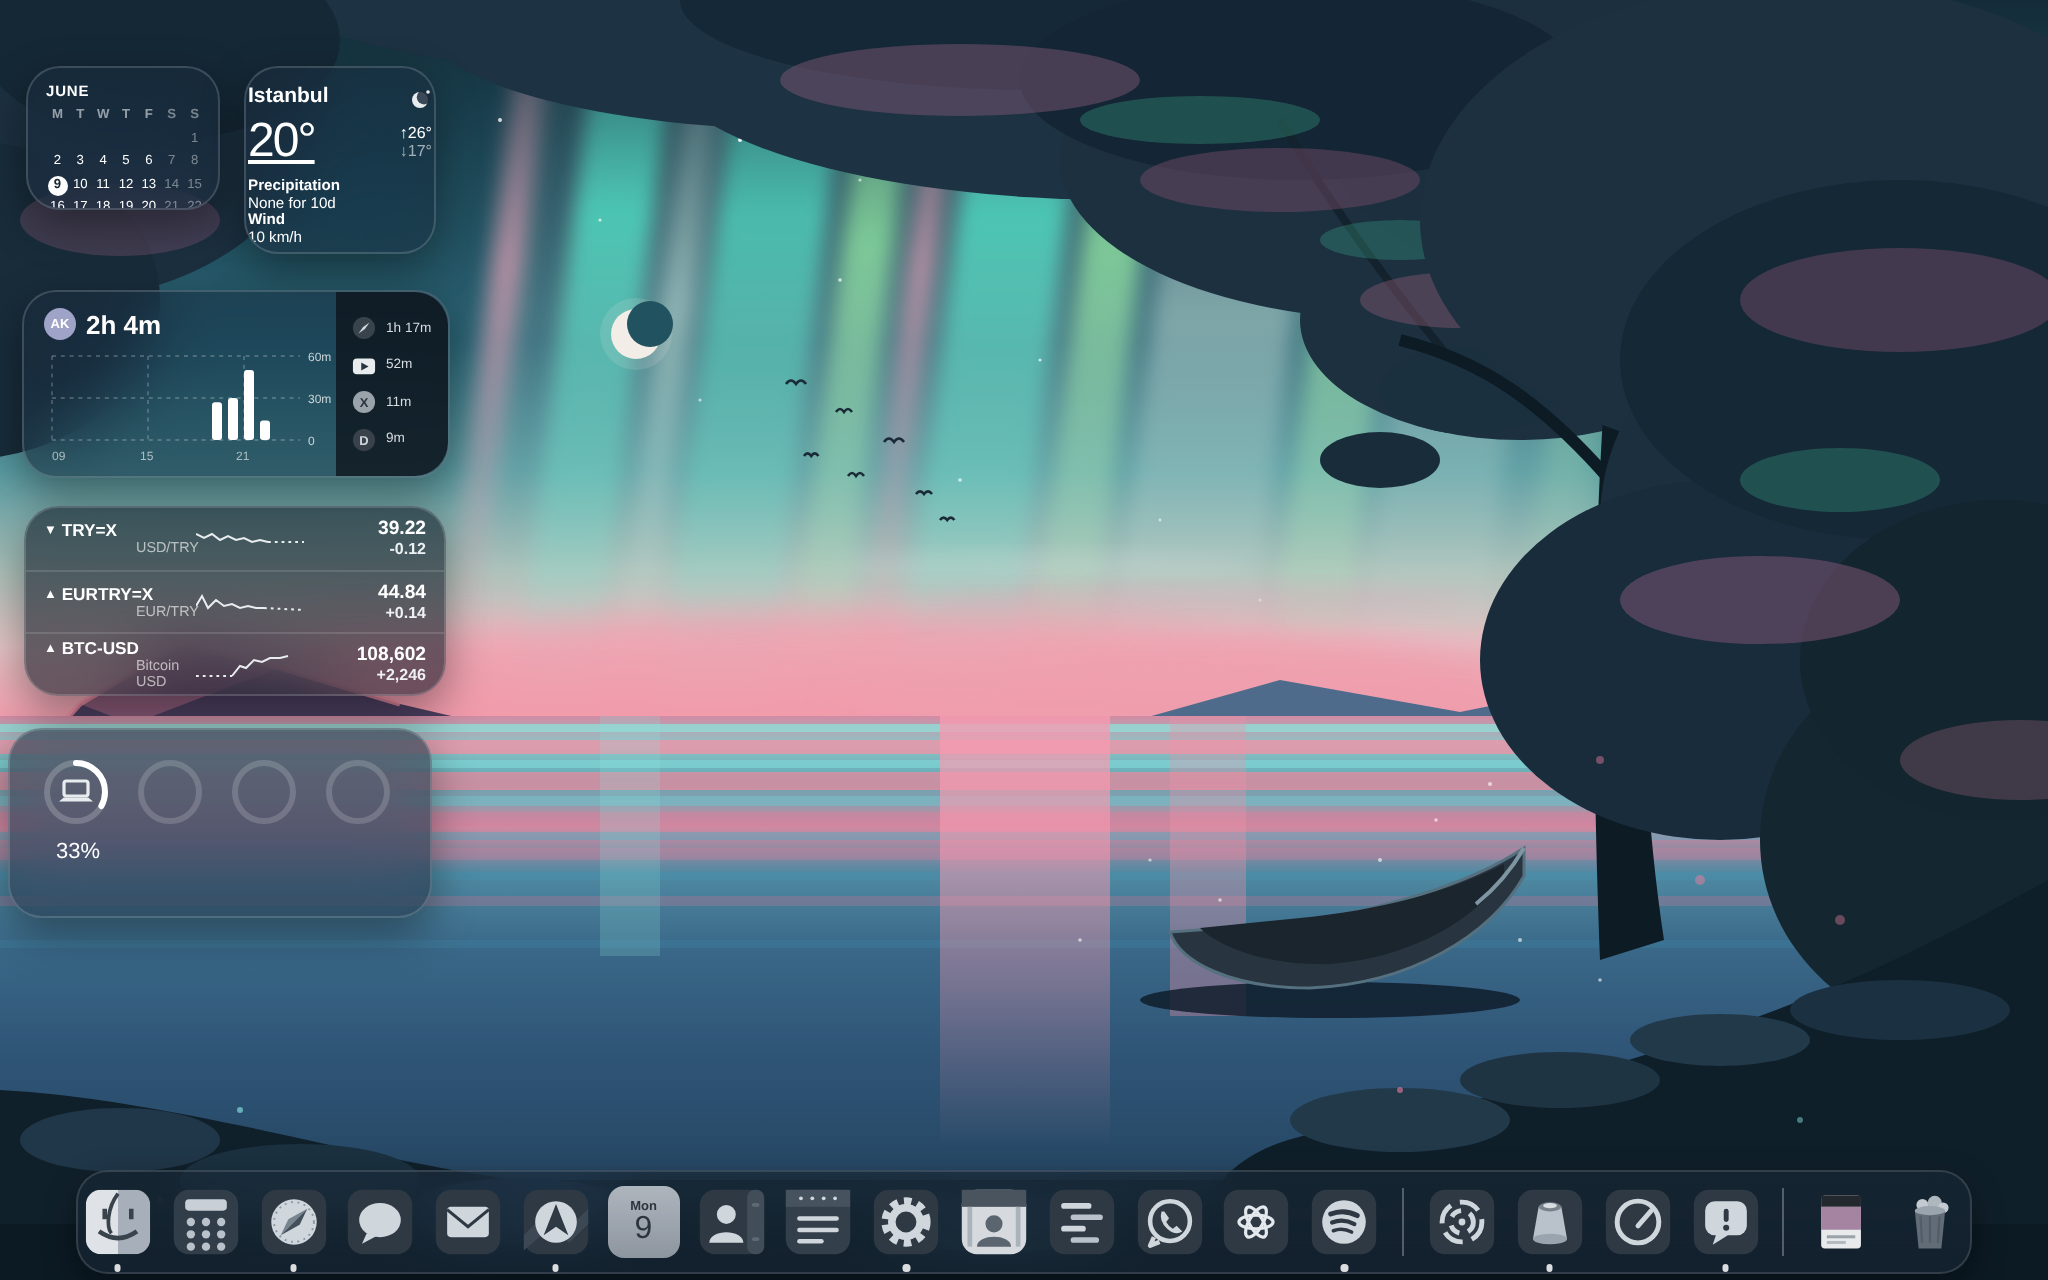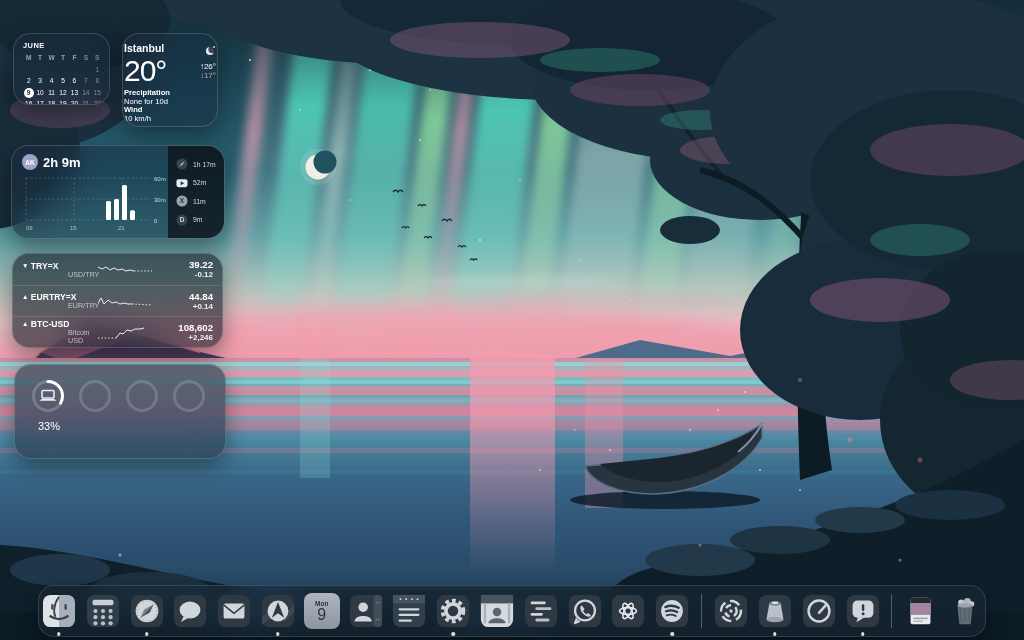--- a/index.html
+++ b/index.html
@@ -24,21 +24,21 @@
   .cal-head{color:rgba(255,255,255,0.55);font-weight:bold;}
   .cal-cell.wknd{color:rgba(255,255,255,0.42);}
   .cal-cell.sel{background:#fff;color:#18242e;border-radius:50%;font-weight:bold;
     width:10px;justify-self:center;}
 
   
   #w-weather{left:122px;top:33px;width:96px;height:94px;padding:8px 1px;box-sizing:border-box;}
   #w-weather .rowA{display:flex;justify-content:space-between;align-items:flex-start;}
   #w-weather .city{font-size:10.5px;font-weight:bold;}
   #w-weather .rowB{display:flex;justify-content:space-between;align-items:flex-start;margin-top:0px;}
-  #w-weather .temp{font-size:30px;font-weight:300;letter-spacing:-1px;line-height:22px;}
+  #w-weather .temp{font-size:24px;font-weight:300;letter-spacing:-1px;line-height:22px;text-decoration:underline;}
   #w-weather .hilo{text-align:right;font-size:8px;line-height:9px;padding-top:2px;}
   #w-weather .lo{color:rgba(255,255,255,0.6);}
   #w-weather .detail{margin-top:7px;font-size:7.6px;line-height:8.6px;}
   #w-weather .lbl{font-weight:bold;}
 
   
   #w-screentime{left:11px;top:145px;width:212px;height:92px;}
   #st-main{position:absolute;left:0;top:0;right:56px;bottom:0;padding:8px 0 0 10px;}
   #st-head{display:flex;align-items:center;gap:5px;}
   #st-avatar{width:16px;height:16px;border-radius:50%;background:#9fa3c7;color:#fff;
@@ -58,21 +58,21 @@
   .stock-left{width:68px;}
   .stock-sym{font-size:8.6px;font-weight:bold;line-height:9px;white-space:nowrap;}
   .stock-sym .tri{font-size:6.5px;vertical-align:1px;}
   .stock-name{font-size:7.2px;color:rgba(255,255,255,0.62);line-height:8px;padding-left:46px;}
   .stock-spark{flex:1;display:flex;justify-content:center;}
   .stock-right{width:52px;text-align:right;}
   .stock-price{font-size:9.6px;font-weight:bold;line-height:10px;text-align:right;}
   .stock-change{font-size:8px;font-weight:600;color:#eef1f4;line-height:9px;}
 
   
-  #w-battery{left:14px;top:364px;width:212px;height:95px;padding:12px 0 0 14px;box-sizing:border-box;}
+  #w-battery{left:4px;top:364px;width:212px;height:95px;padding:12px 0 0 14px;box-sizing:border-box;}
   #batt-circles{display:flex;gap:9px;}
   #batt-label{font-size:11px;margin:5px 0 0 9px;color:#fff;}
 
   
   #dock{position:absolute;left:38px;right:38px;bottom:3px;height:50px;border-radius:16px;
     background:rgba(26,40,54,0.55);border:1px solid rgba(255,255,255,0.13);
     backdrop-filter:blur(12px);-webkit-backdrop-filter:blur(12px);
     display:flex;align-items:center;justify-content:center;gap:4px;
     box-shadow:0 6px 16px rgba(0,0,0,0.4);}
   .dock-item{position:relative;width:40px;height:40px;display:flex;align-items:center;justify-content:center;}
@@ -391,21 +391,21 @@
     <div>None for 10d</div>
     <div class="lbl">Wind</div>
     <div>10 km/h</div>
   </div>
 </div>
 
 <div class="widget" id="w-screentime">
   <div id="st-main">
     <div id="st-head">
       <span id="st-avatar">AK</span>
-      <span id="st-total">2h 9m</span>
+      <span id="st-total">2h 4m</span>
     </div>
     <svg id="st-chart" width="150" height="64" viewBox="0 0 150 64">
       <g stroke="rgba(255,255,255,0.28)" stroke-width="0.7" stroke-dasharray="2 2.4">
         <line x1="4" y1="8" x2="128" y2="8"></line>
             <line x1="4" y1="29" x2="128" y2="29"></line>
             <line x1="4" y1="50" x2="128" y2="50"></line>
         <line x1="4" y1="8" x2="4" y2="50"></line>
             <line x1="52" y1="8" x2="52" y2="50"></line>
             <line x1="100" y1="8" x2="100" y2="50"></line>
       </g>

